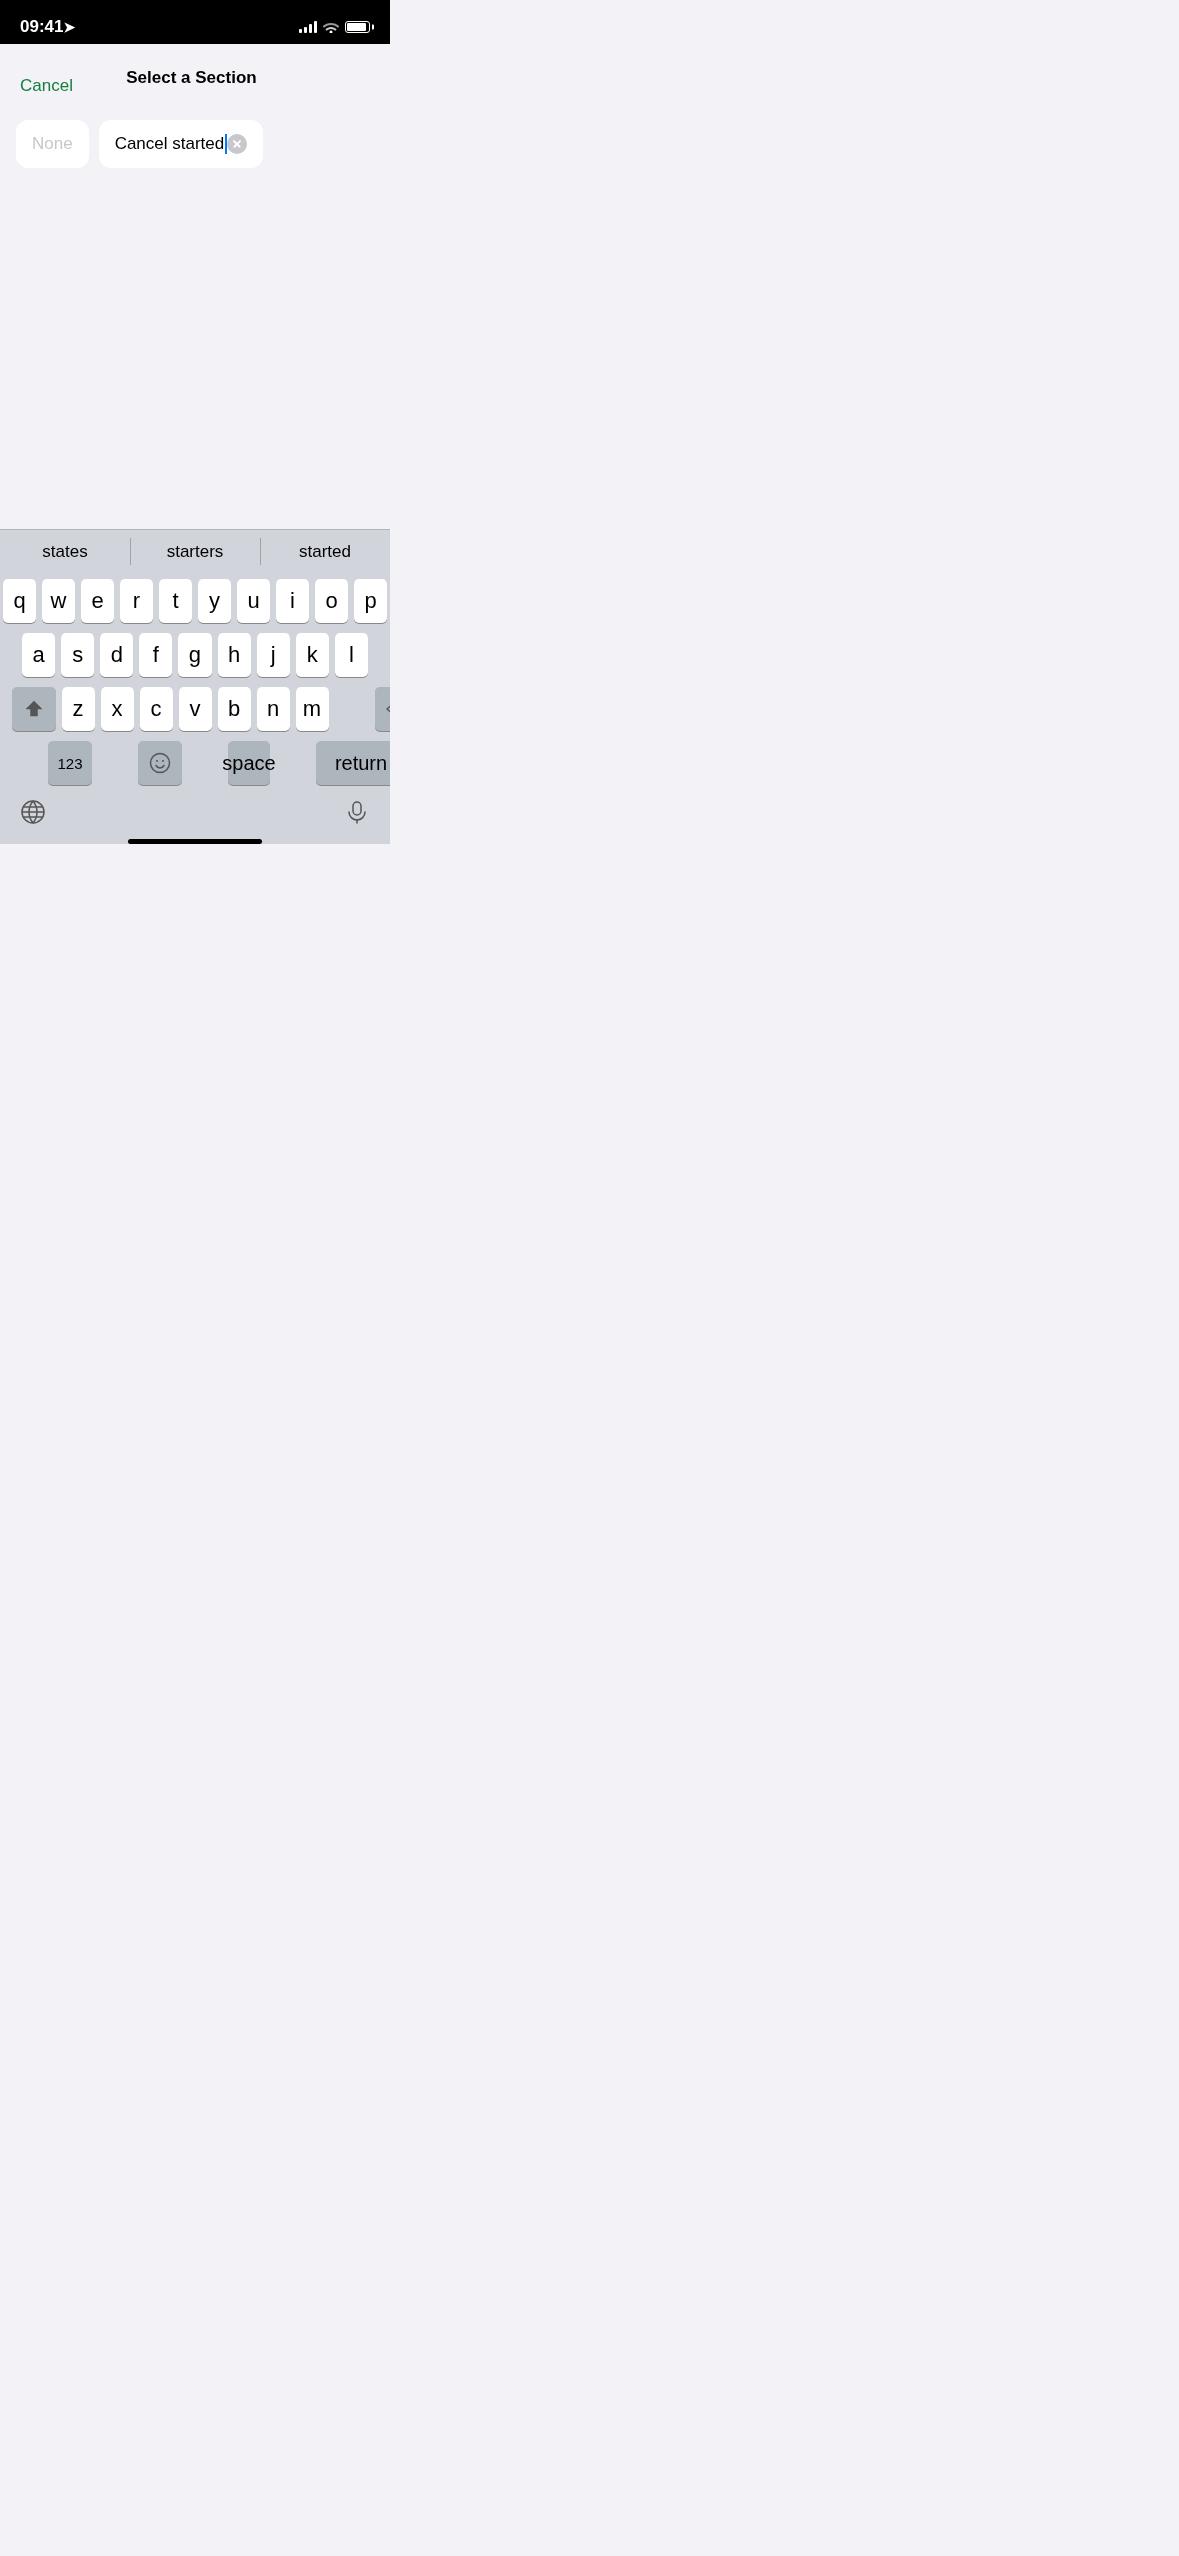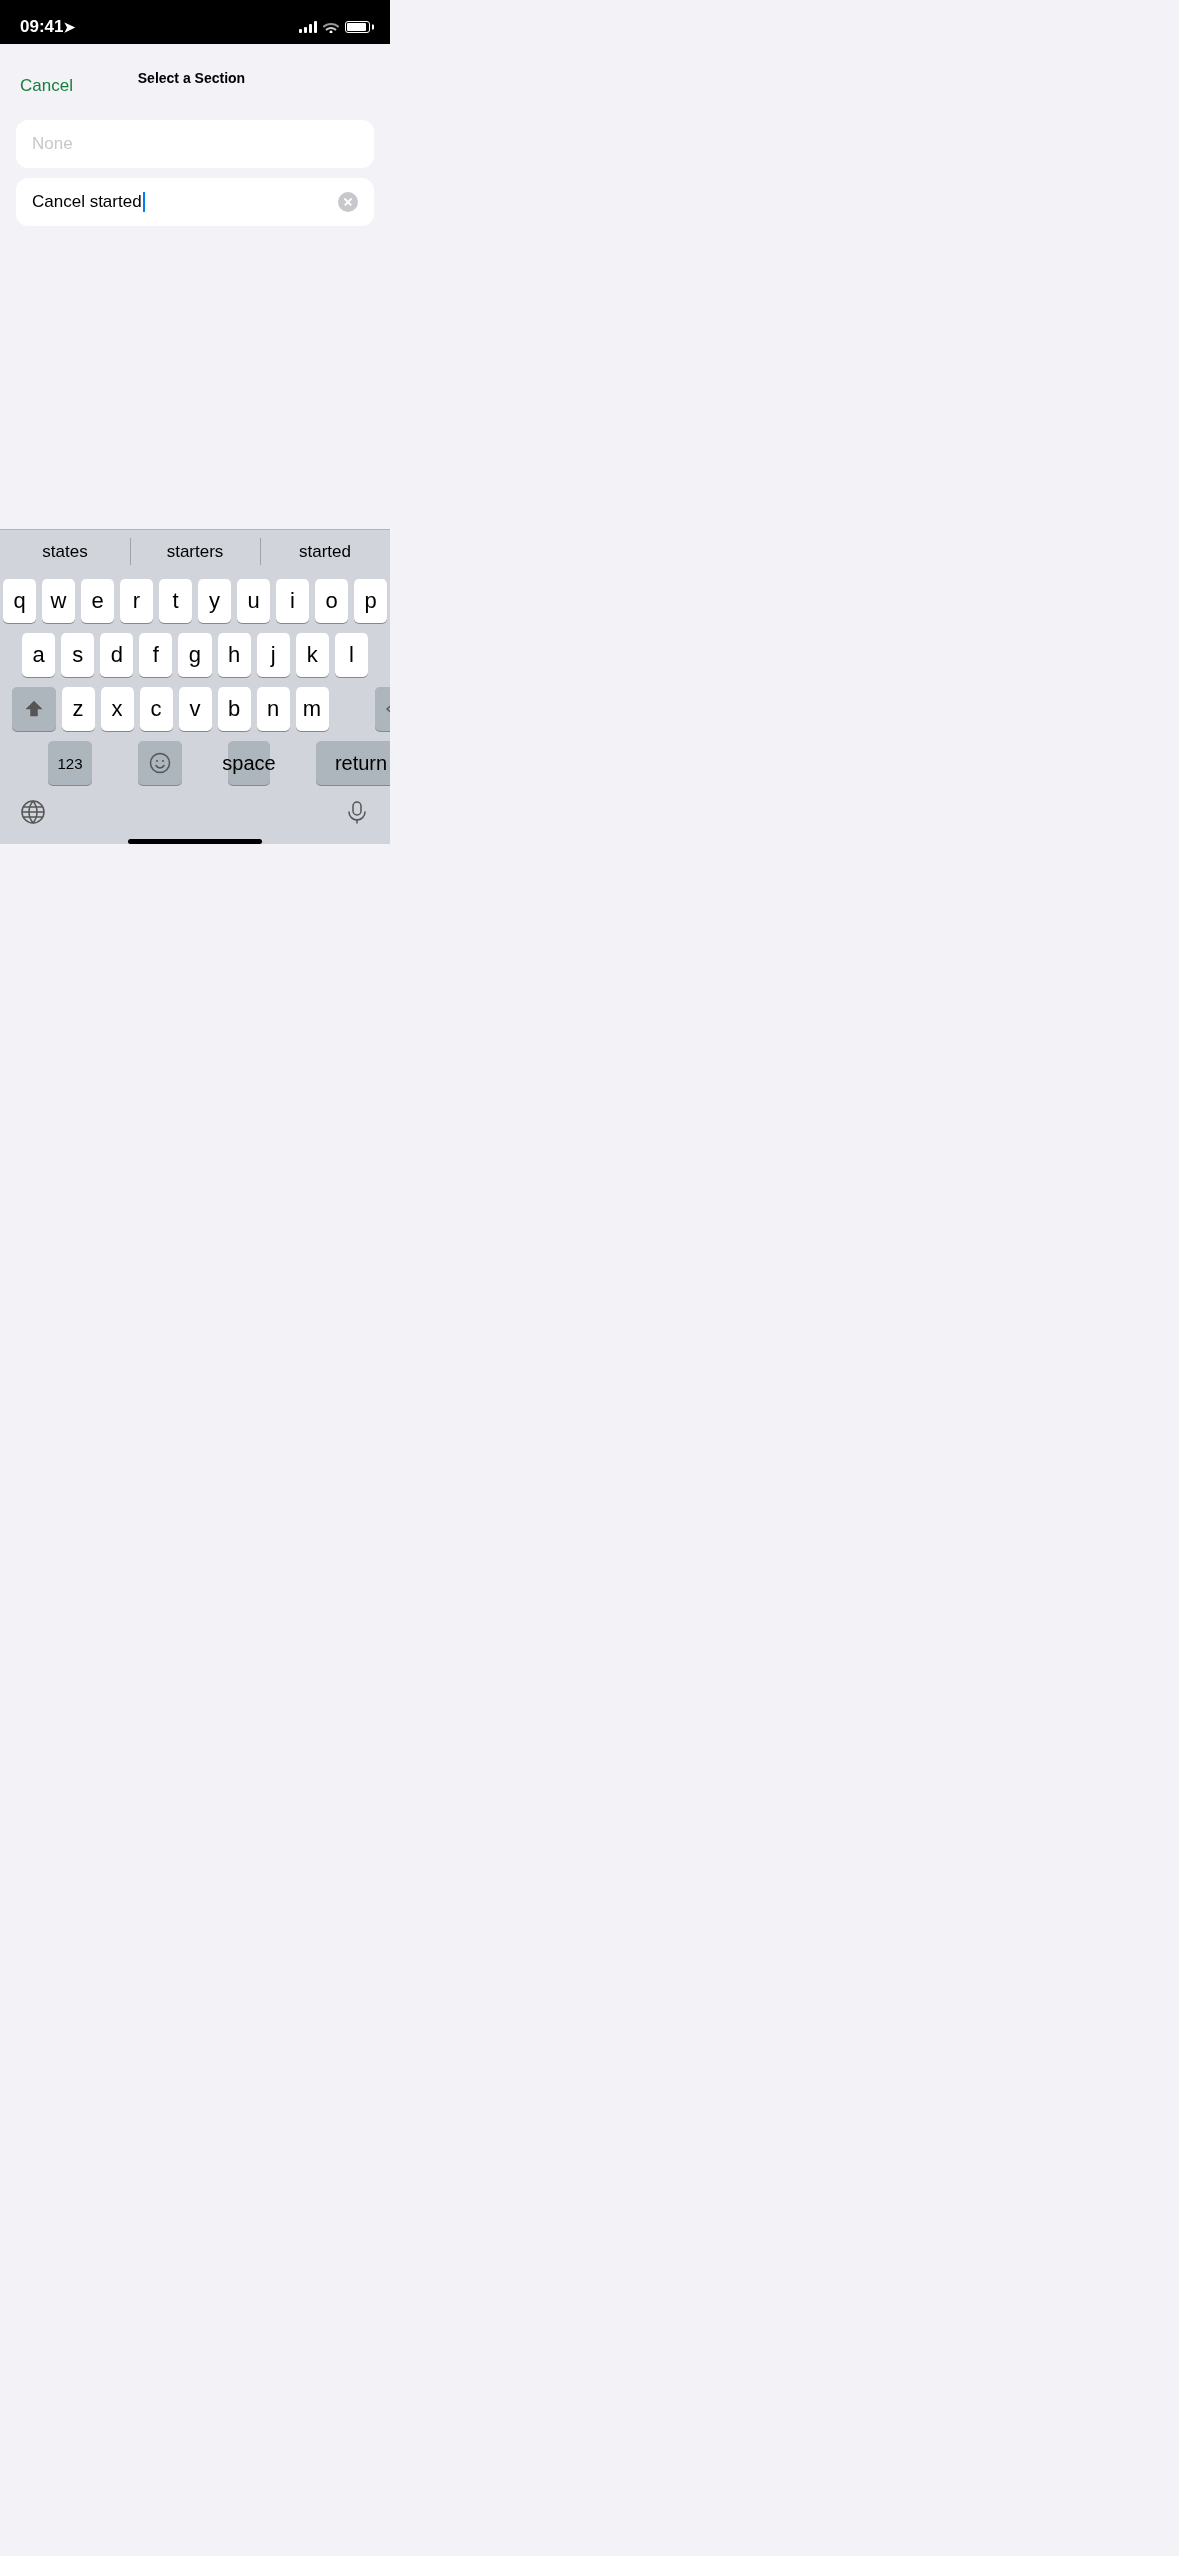--- a/index.html
+++ b/index.html
@@ -108,34 +108,33 @@
       color: #15803d;
       font-size: 17px;
       font-weight: 400;
       background: none;
       border: none;
       cursor: pointer;
       margin-top: 16px;
     }
 
     .nav-title {
-      font-size: 14px;
+      font-size: 17px;
       font-weight: 600;
       color: #000;
     }
 
     .nav-spacer {
       width: 60px;
     }
 
     
     .content {
       padding: 12px 16px;
       display: flex;
-      flex-direction: column;
       gap: 10px;
     }
 
     
     .input-field {
       background: #fff;
       border-radius: 12px;
       padding: 14px 16px;
       font-size: 17px;
       display: flex;

